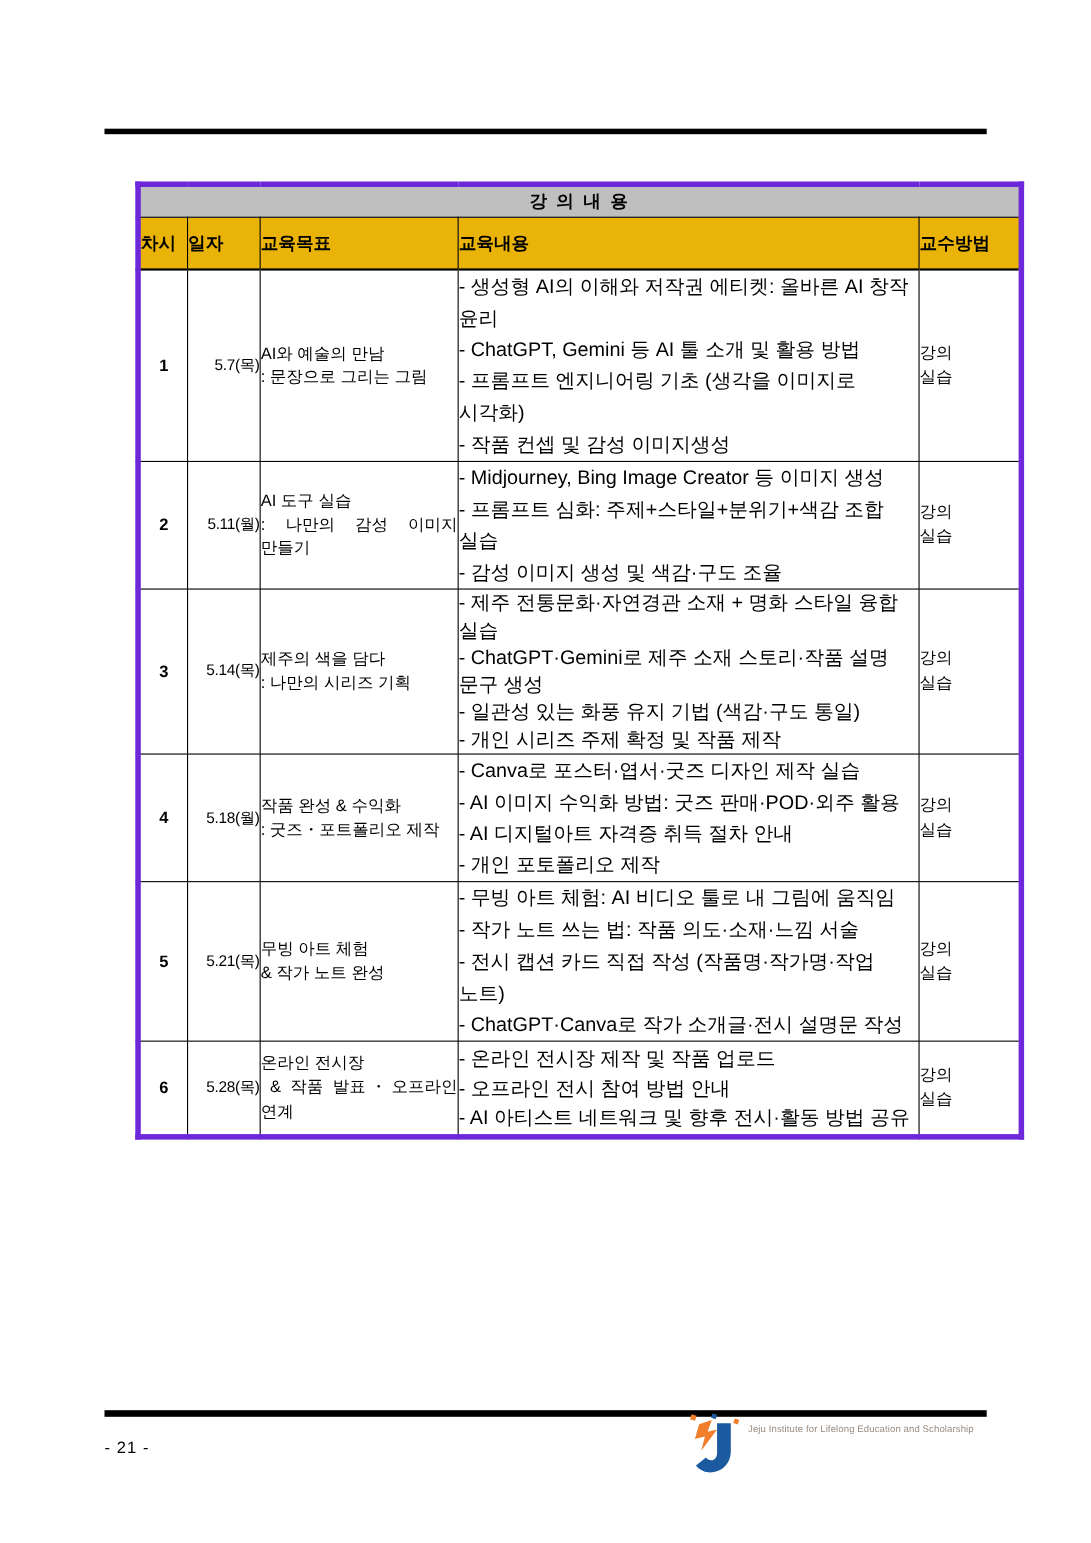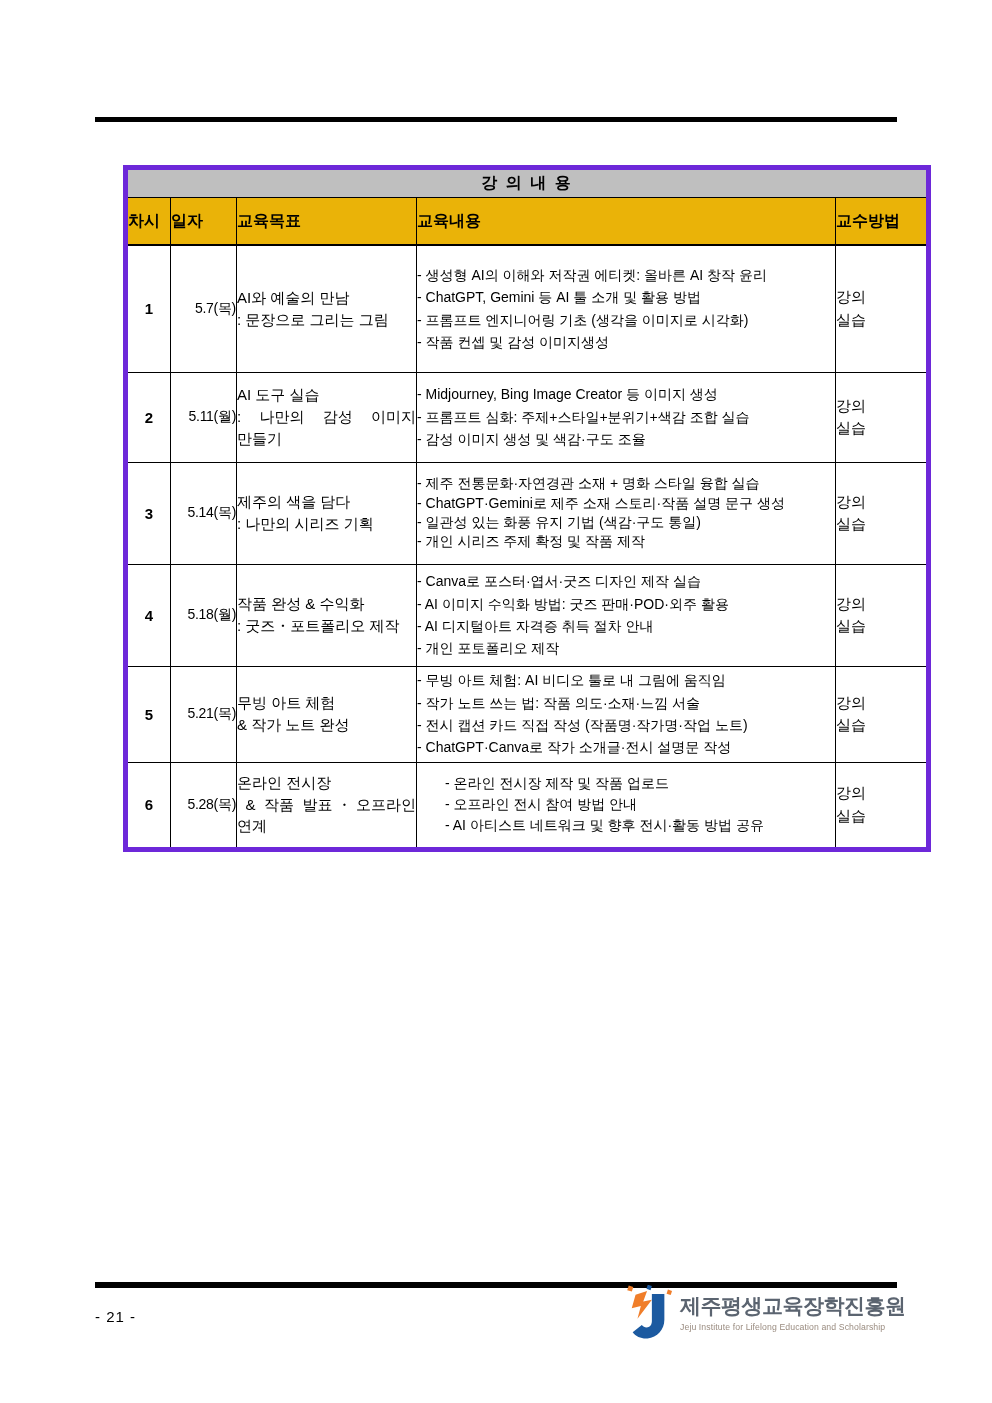--- a/index.html
+++ b/index.html
@@ -42,23 +42,23 @@
     font-size:16px;
     font-weight:bold;
     text-align:left;
     border-bottom:2px solid #000;
     background:#eab308;
   }
   td.c-session { text-align:center; font-weight:bold; font-size:15px; }
   td.c-date    { text-align:right; font-size:14px; letter-spacing:-0.3px; }
   td.c-goal    { font-size:15px; line-height:1.45; padding:2px 3px 2px 3px; }
   td.c-goal .goal-l2 { text-align:justify; }
-  td.c-content { font-size:14px; line-height:1.6; padding:3px 4px 3px 6px; }
+  td.c-content { font-size:18px; line-height:1.6; padding:3px 4px 3px 6px; }
   tr.tight td.c-content { line-height:1.38; }
-  tr.row-6 td.c-content { line-height:1.5;padding-left:28px; }
+  tr.row-6 td.c-content { line-height:1.5; }
   td.c-method  { text-align:left; font-size:15px; line-height:1.5; }
 
   .page-number {
     position:absolute; left:95px; top:1308px; width:802px;
     text-align:left; font-size:15px; letter-spacing:1px;
   }
   .logo {
     position:absolute; left:625px; top:1285px;
     display:flex; align-items:flex-start; gap:7px;
   }
@@ -212,16 +212,15 @@
 
 <div class="logo">
   <svg class="logo-mark" viewBox="0 0 50 62">
     <path d="M11 10 L23 6 L19 17 L28 15 L13 35 L16.5 21.5 L7 24 Z" fill="#F07E2A"></path>
     <path d="M28 9 L41 9 L41 36 C41 46.5 33.5 54.5 23.5 55.5 C17 56 11.5 53.5 8 49 L17.5 41.5 C19.5 44 22.5 44.8 25.2 43.2 C27.1 42 28 39.8 28 37.5 Z" fill="#1C5AA0"></path>
     <rect x="3" y="1" width="5" height="5" transform="rotate(18 5.5 3.5)" fill="#F07E2A"></rect>
     <rect x="23" y="0" width="4.5" height="4.5" transform="rotate(18 25 2)" fill="#1C5AA0"></rect>
     <rect x="44" y="5" width="4.5" height="4.5" transform="rotate(18 46 7)" fill="#F07E2A"></rect>
   </svg>
   <div class="logo-text">
-    <div class="logo-ko">제주평생교육장학진흥원</div>
     <div class="logo-en">Jeju Institute for Lifelong Education and Scholarship</div>
   </div>
 </div>
 
 </body></html>

